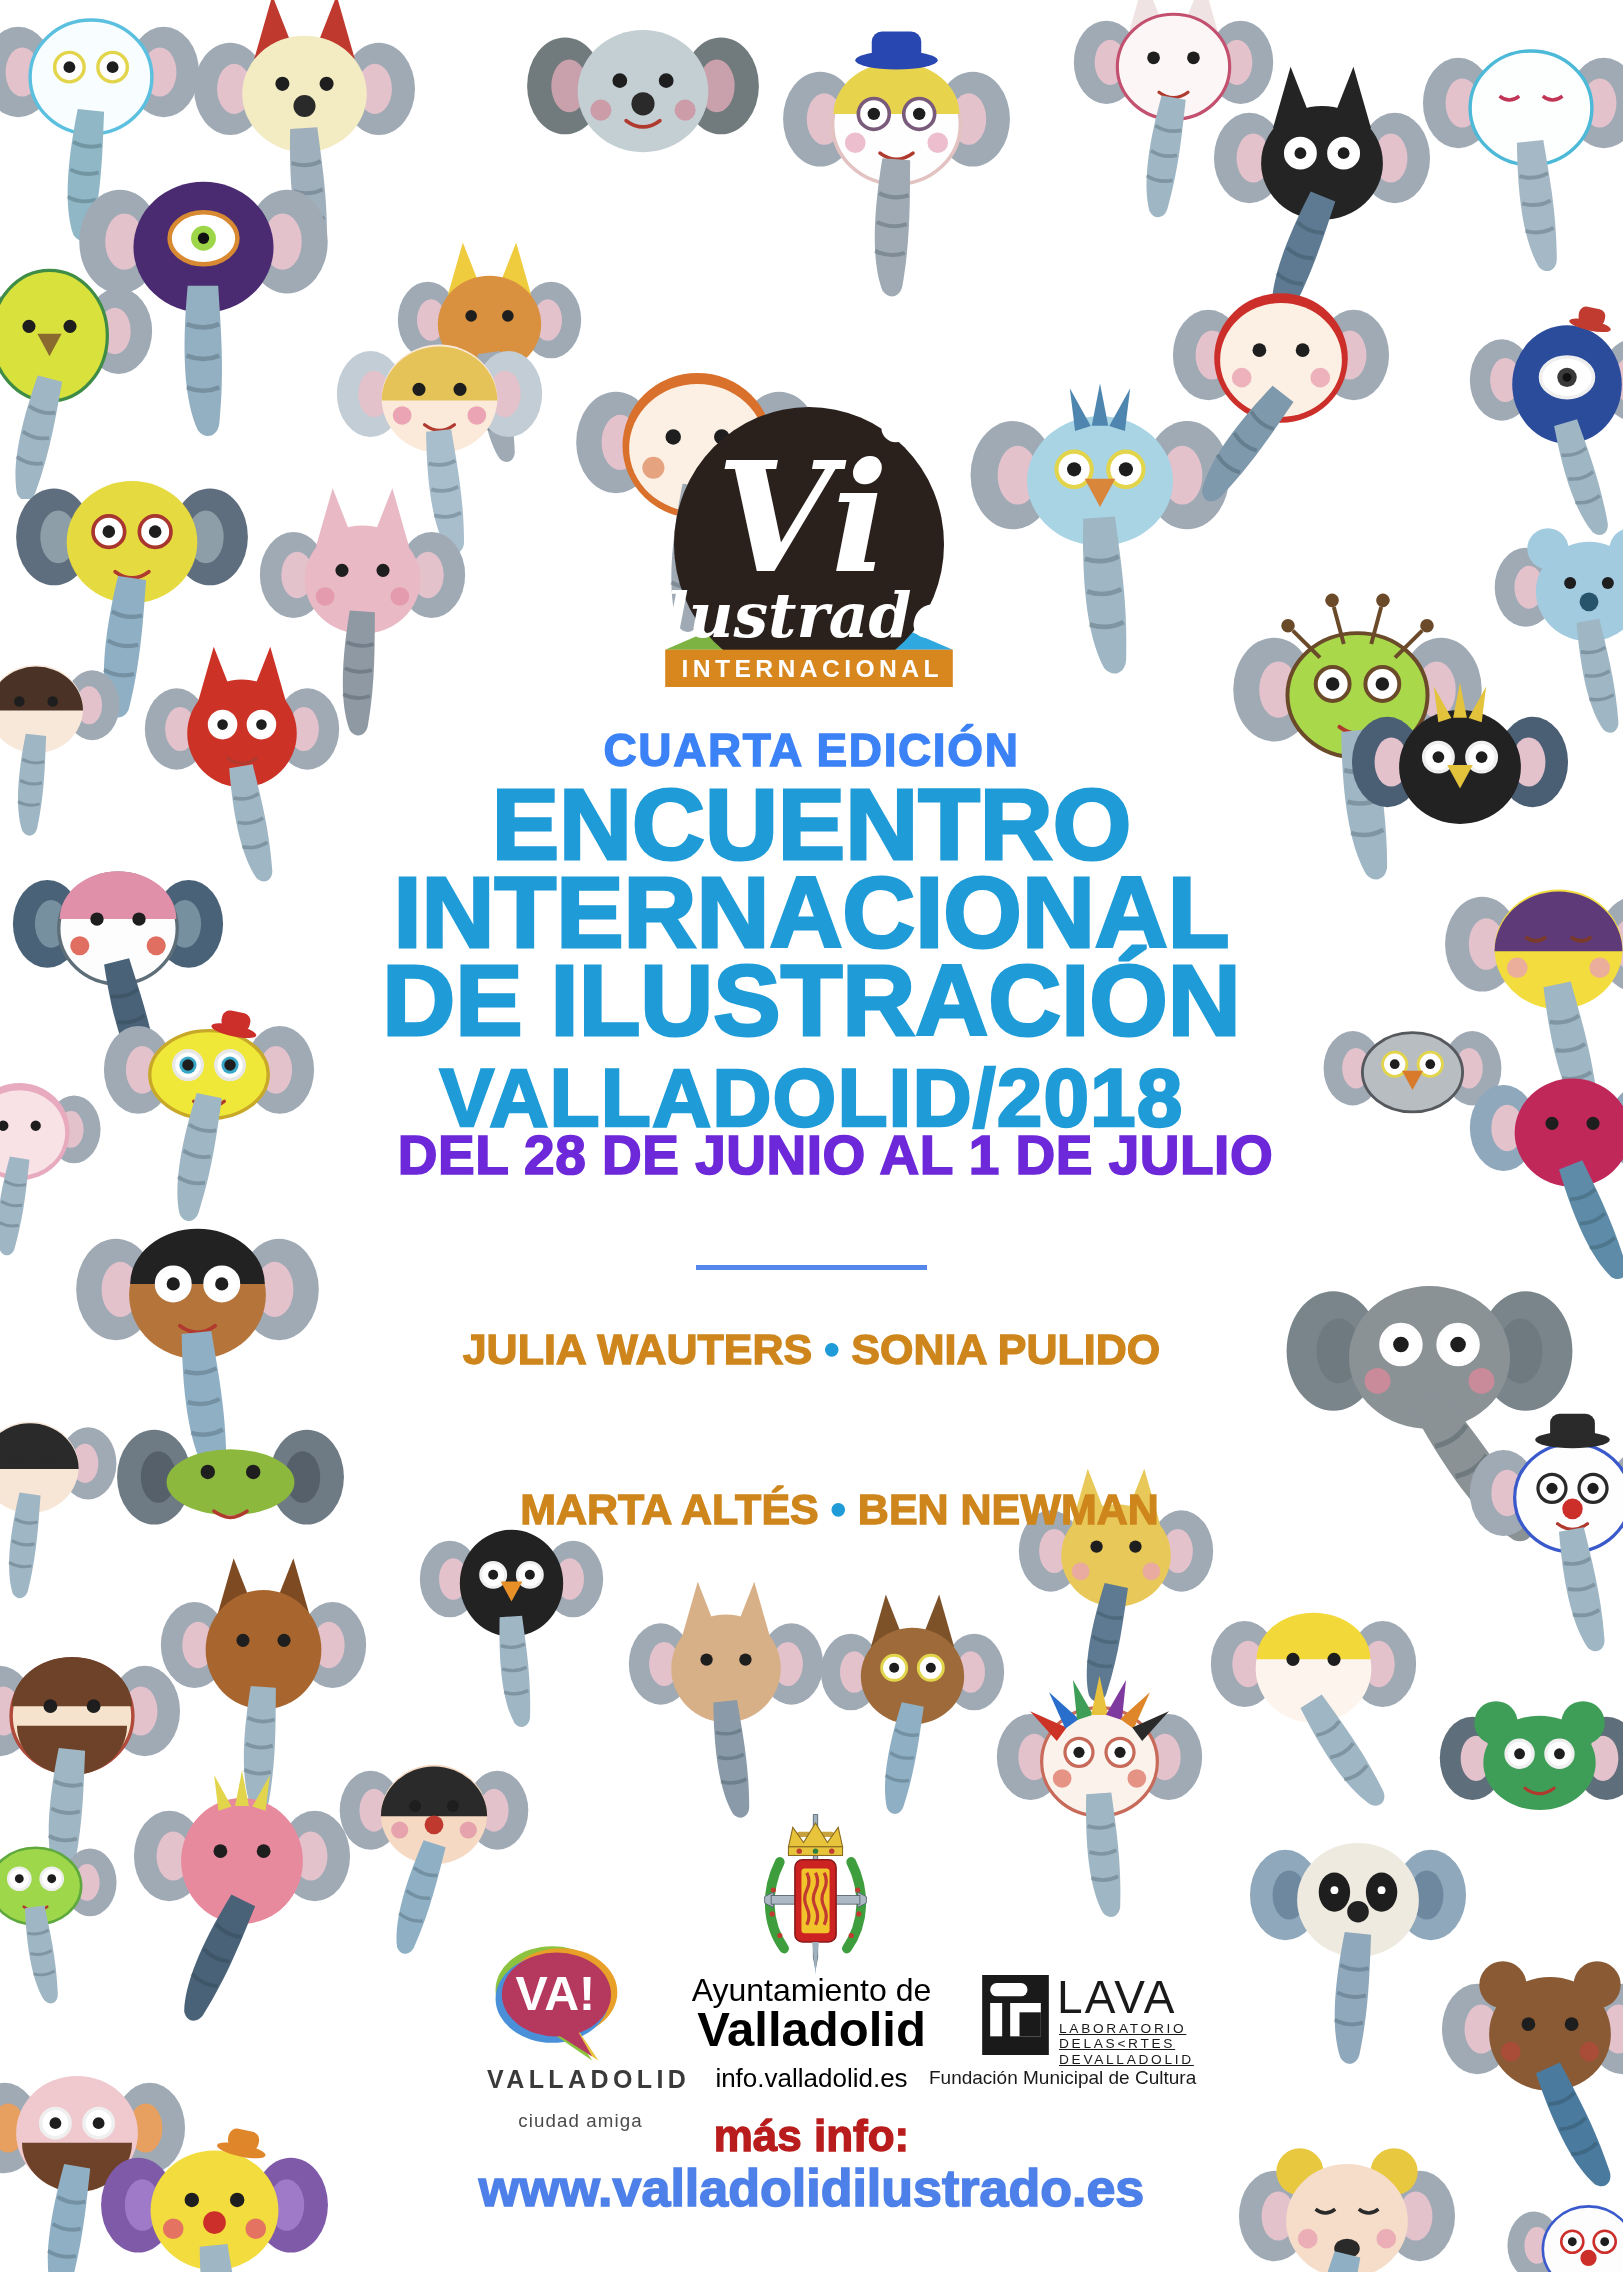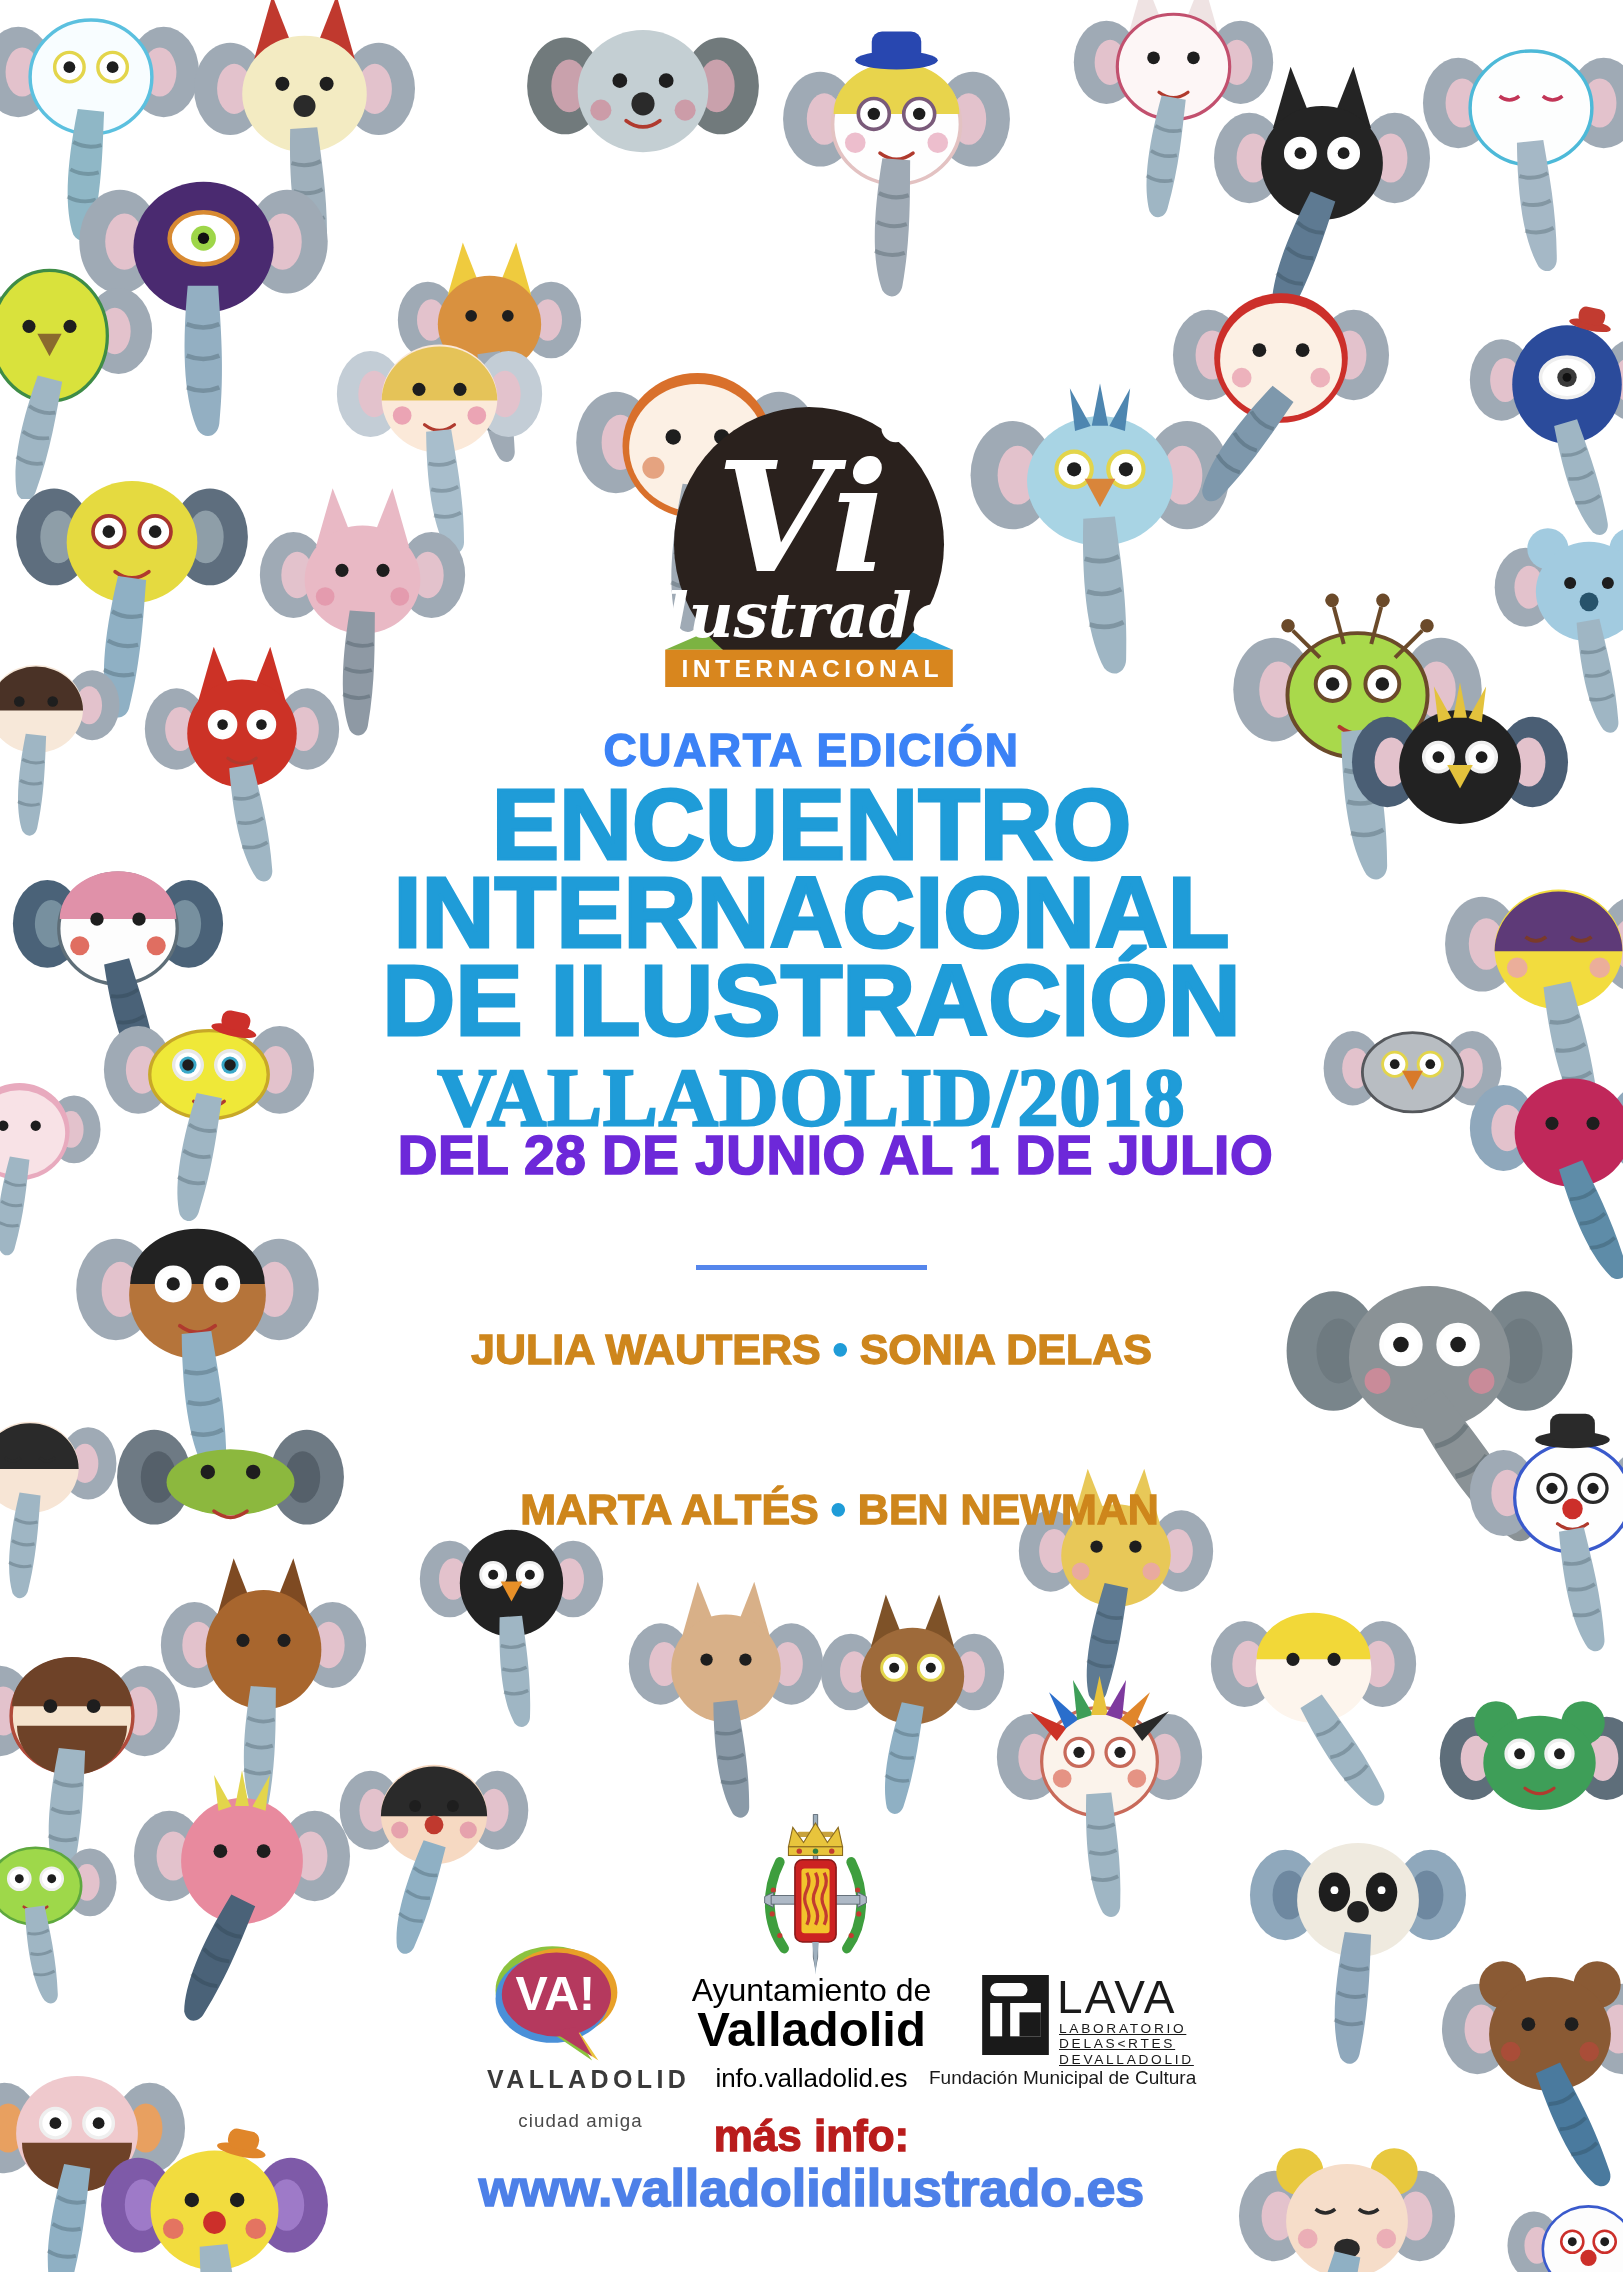--- a/index.html
+++ b/index.html
@@ -6,21 +6,21 @@
   .poster{position:relative;width:1623px;height:2273px;background:#ffffff;overflow:hidden;
           font-family:"Liberation Sans",sans-serif;}
   #decorations{position:absolute;inset:0;z-index:1;}
   .deco{position:absolute;}
   .layer{position:absolute;left:0;width:100%;text-align:center;line-height:1;z-index:3;white-space:nowrap;}
   .fat{font-weight:bold;-webkit-text-stroke:0.030em;}
   .edition{top:727px;font-size:46px;color:#3b82f6;letter-spacing:1.6px;}
   .t1{top:774px;font-size:101px;color:#1F9CD8;}
   .t2{top:862px;font-size:101px;color:#1F9CD8;}
   .t3{top:950px;font-size:101px;color:#1F9CD8;}
-  .sub{top:1057px;font-size:82px;color:#1F9CD8;letter-spacing:1.1px;font-family:Liberation Serif, serif;}
+  .sub{top:1057px;font-size:82px;color:#1F9CD8;letter-spacing:1.1px;}
   .date{top:1128px;font-size:55px;color:#6d28d9;letter-spacing:0.5px;margin-left:24px;}
   .divider{position:absolute;z-index:3;top:1265px;left:696px;width:231px;height:5px;background:#5586EC;}
   .artists{font-size:43px;color:#CE861C;}
   .a1{top:1328px;} .a2{top:1389px;} .a3{top:1488px;margin-left:28px;}
   .bullet{color:#1F9CD8;padding:0 12px;}
   .masinfo{top:2114px;font-size:44px;color:#b91c1c;}
   .url{top:2162px;font-size:52px;color:#4D80E8;}
   .badge{position:absolute;left:665px;top:406px;width:288px;height:281px;z-index:2;}
   .badge svg{display:block;}
   .sponsor-text{position:absolute;z-index:3;color:#2B2422;}
@@ -1022,21 +1022,21 @@
   </div>
 
   <div class="layer fat edition">CUARTA EDICIÓN</div>
   <div class="layer fat t1">ENCUENTRO</div>
   <div class="layer fat t2">INTERNACIONAL</div>
   <div class="layer fat t3">DE ILUSTRACIÓN</div>
   <div class="layer fat sub">VALLADOLID/2018</div>
   <div class="layer fat date">DEL 28 DE JUNIO AL 1 DE JULIO</div>
   <div class="divider"></div>
 
-  <div class="layer fat artists a1"><span>JULIA WAUTERS</span><span class="bullet">•</span><span>SONIA DELAS</span></div>
+  <div class="layer fat artists a1"><span>JULIA WAUTERS</span><span class="bullet">•</span><span>SONIA PULIDO</span></div>
   <div class="layer fat artists a3"><span>MARTA ALTÉS</span><span class="bullet">•</span><span>BEN NEWMAN</span></div>
 
   <div class="abs" style="left:489px;top:1943px;">
     <svg width="137" height="126" viewBox="0 0 130 120">
       <ellipse cx="60" cy="45" rx="54" ry="42" fill="#8CC23E"></ellipse>
       <ellipse cx="68" cy="47" rx="54" ry="42" fill="#E8A028"></ellipse>
       <ellipse cx="60" cy="53" rx="54" ry="42" fill="#4A90D8"></ellipse>
       <polygon points="84,82 104,112 64,86" fill="#E8C23C"></polygon>
       <polygon points="80,84 98,112 60,86" fill="#8CC23E"></polygon>
       <ellipse cx="64" cy="49" rx="52" ry="40" fill="#B5395E"></ellipse>

